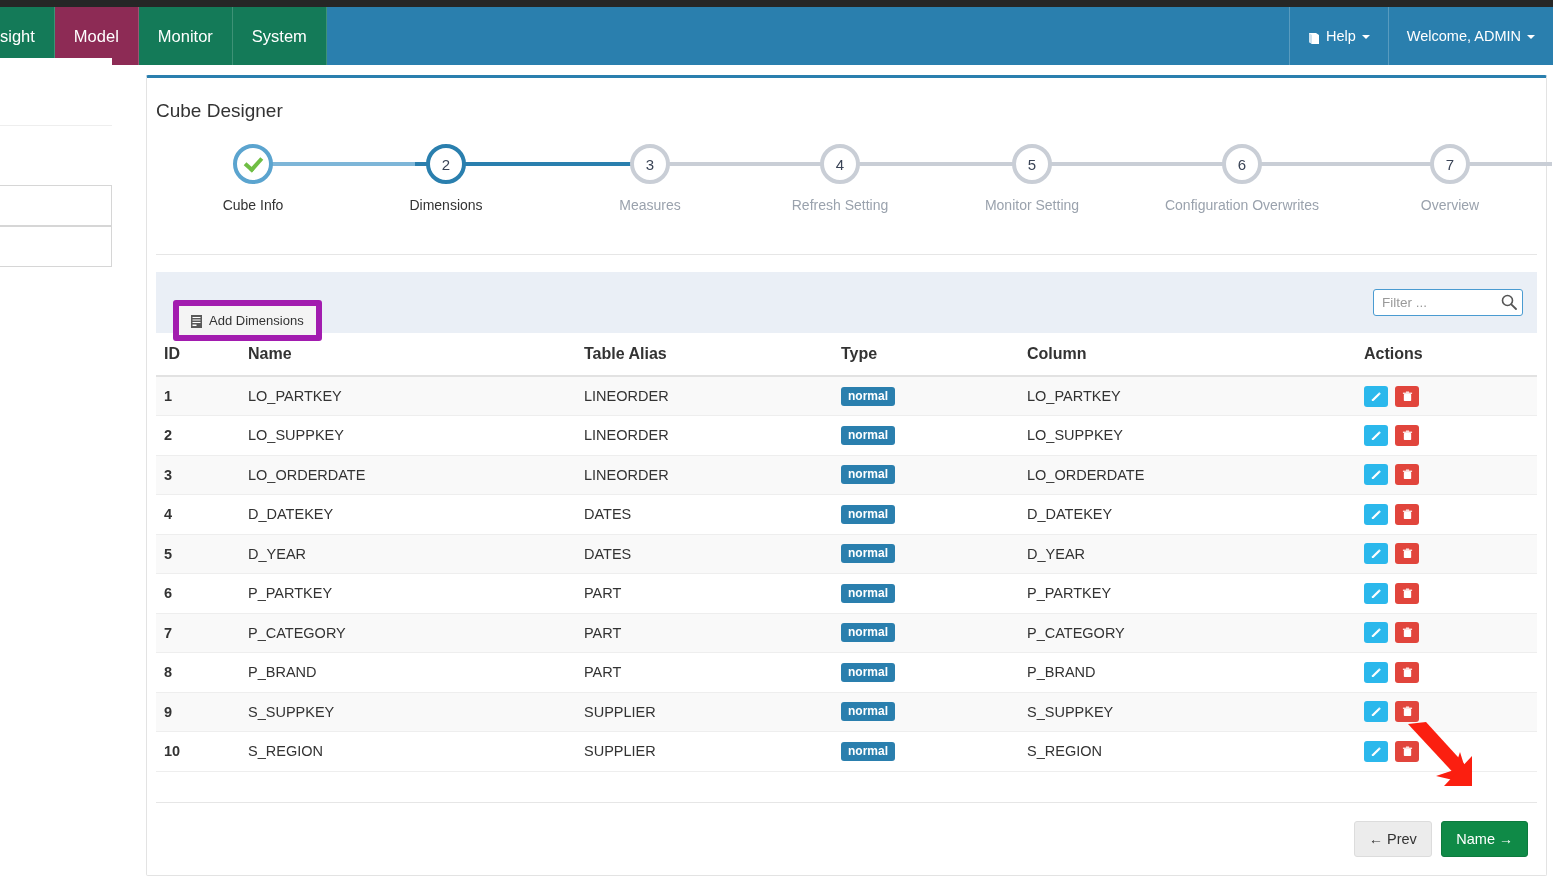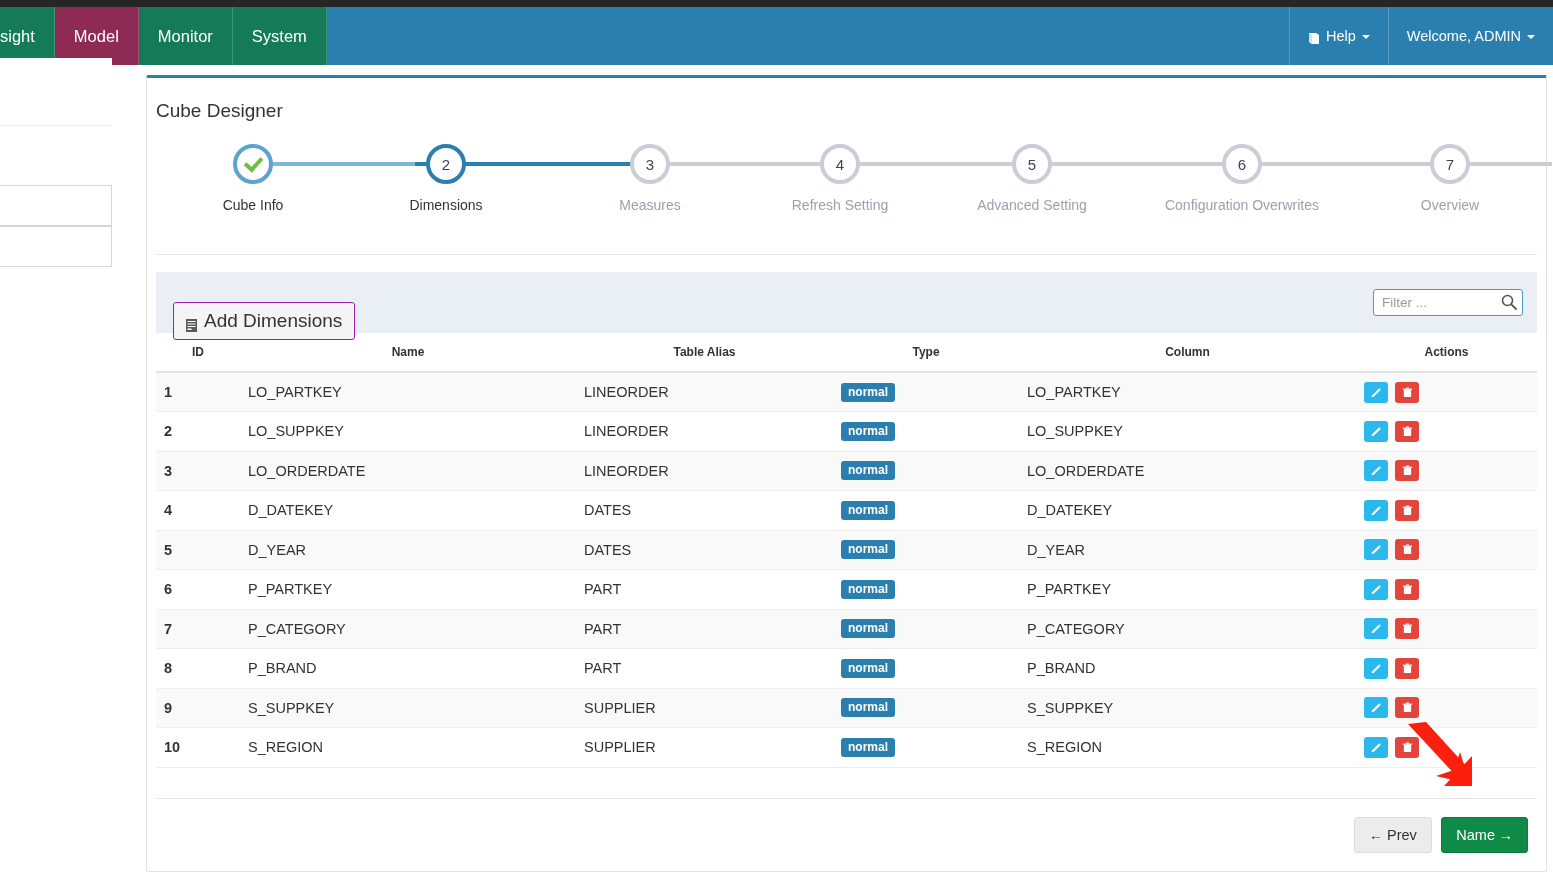--- a/index.html
+++ b/index.html
@@ -154,24 +154,24 @@
   
   .toolbar {
     background: #eaeff6;
     height: 61px;
     display: flex; align-items: center;
     padding: 0 14px 0 17px;
     margin-top: 17px;
   }
   .btn-add {
     background: #f4f4f4;
-    border: 1px solid #a21caf;
+    border: 6px solid #a21caf;
     border-radius: 3px;
     padding: 7px 12px;
-    font-size: 19px;
+    font-size: 13px;
     color: #333333;
     cursor: pointer;
     display: inline-flex; align-items: center; margin-top: 36px;
   }
   .list-icon {
     display: inline-block;
     width: 11px; height: 13px;
     margin-right: 7px;
     position: relative; top: 1px;
   }
@@ -198,26 +198,26 @@
     pointer-events: none;
   }
 
   
   table.dims {
     width: 100%;
     border-collapse: collapse;
     font-size: 14.5px;
   }
   table.dims thead th {
-    text-align: center;
+    text-align: left;
     font-weight: bold;
     color: #333333;
     padding: 12px 8px 12px 8px;
     border-bottom: 2px solid #e2e2e2;
-    font-size: 12px;
+    font-size: 16px;
   }
   table.dims tbody td {
     padding: 0 8px;
     height: 39.5px;
     color: #333333;
     border-bottom: 1px solid #eeeeee;
     vertical-align: middle;
   }
   table.dims tbody tr:nth-child(odd) { background: #f9f9f9; }
   table.dims tbody tr:nth-child(even) { background: #ffffff; }
@@ -377,21 +377,21 @@
         <div class="step-circle">
           <span>4</span>
         </div>
         <div class="step-label">Refresh Setting</div>
       </div>
 
       <div class="step" style="left:786px;">
         <div class="step-circle">
           <span>5</span>
         </div>
-        <div class="step-label">Advanced Setting</div>
+        <div class="step-label">Monitor Setting</div>
       </div>
 
       <div class="step" style="left:996px;">
         <div class="step-circle">
           <span>6</span>
         </div>
         <div class="step-label">Configuration Overwrites</div>
       </div>
 
       <div class="step" style="left:1204px;">

